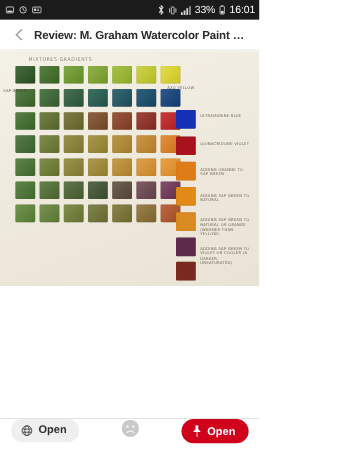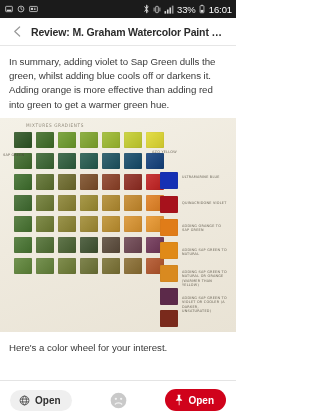--- a/index.html
+++ b/index.html
@@ -99,21 +99,21 @@
 
   .caption {
     padding:9px 9px 0 9px; font-size:9.7px; color:#3a3a3a;
     line-height:14px; letter-spacing:-0.05px;
   }
 
   
   .bottombar {
     position:absolute; left:0; right:0; bottom:0; height:39px;
     background:#ffffff; border-top:1px solid #e4e4e4;
-    display:flex; align-items:center; padding:0 10px;
+    display:flex; align-items:flex-start; padding:0 10px;
   }
   .open-btn {
     display:flex; align-items:center; gap:5px;
     background:#efefef; border-radius:13px;
     padding:5px 11px 5px 9px; cursor:pointer;
   }
   .open-label { font-size:10px; color:#2f2f2f; font-weight:600; }
   .bb-spacer { flex:1; }
   .react-btn { width:17px; height:17px; cursor:pointer; display:block; }
   .save-btn {
@@ -174,21 +174,20 @@
     <div class="back-btn">
       <svg width="13" height="13" viewBox="0 0 16 16">
         <path d="M10.6 2.4L4.6 8l6 5.6" fill="none" stroke="#9a9a9a" stroke-width="1.5" stroke-linecap="round" stroke-linejoin="round"></path>
       </svg>
     </div>
     <div class="header-title">Review: M. Graham Watercolor Paint Basic…</div>
   </div>
 
   <div class="content">
 
-    <div class="para">In summary, adding violet to Sap Green dulls the green, whilst adding blue cools off or darkens it. Adding orange is more effective than adding red into green to get a warmer green hue.</div>
 
     <div class="pin-image">
       <div class="chart-paper"></div>
       <div class="chart-head">MIXTURES  GRADIENTS</div>
       <div class="grid">
           <div class="sw" style="background: rgb(44, 84, 35);"></div>
           <div class="sw" style="background: rgb(63, 108, 38);"></div>
           <div class="sw" style="background: rgb(109, 155, 43);"></div>
           <div class="sw" style="background: rgb(127, 166, 45);"></div>
           <div class="sw" style="background: rgb(156, 186, 47);"></div>
@@ -251,21 +250,20 @@
           <div class="side-label" style="left: 152px; top: 32px;">AZO YELLOW</div>
           <div class="side-label" style="left: 182px; top: 57px;">ULTRAMARINE BLUE</div>
           <div class="side-label" style="left: 182px; top: 83px;">QUINACRIDONE VIOLET</div>
           <div class="side-label" style="left: 182px; top: 106px;">ADDING ORANGE TO SAP GREEN</div>
           <div class="side-label" style="left: 182px; top: 130px;">ADDING SAP GREEN TO NATURAL</div>
           <div class="side-label" style="left: 182px; top: 152px;">ADDING SAP GREEN TO NATURAL OR ORANGE (WARMER THAN YELLOW)</div>
           <div class="side-label" style="left: 182px; top: 178px;">ADDING SAP GREEN TO VIOLET OR COOLER (A DARKER, UNSATURATED)</div>
         </div>
     </div>
 
-    <div class="caption">Here's a color wheel for your interest.</div>
   </div>
 
   <div class="bottombar">
     <div class="open-btn">
       <svg width="11" height="11" viewBox="0 0 14 14">
         <circle cx="7" cy="7" r="5.6" fill="none" stroke="#4a4a4a" stroke-width="1.1"></circle>
         <ellipse cx="7" cy="7" rx="2.5" ry="5.6" fill="none" stroke="#4a4a4a" stroke-width="1.1"></ellipse>
         <path d="M1.6 5.2h10.8M1.6 8.8h10.8" stroke="#4a4a4a" stroke-width="1.1"></path>
       </svg>
       <span class="open-label">Open</span>

